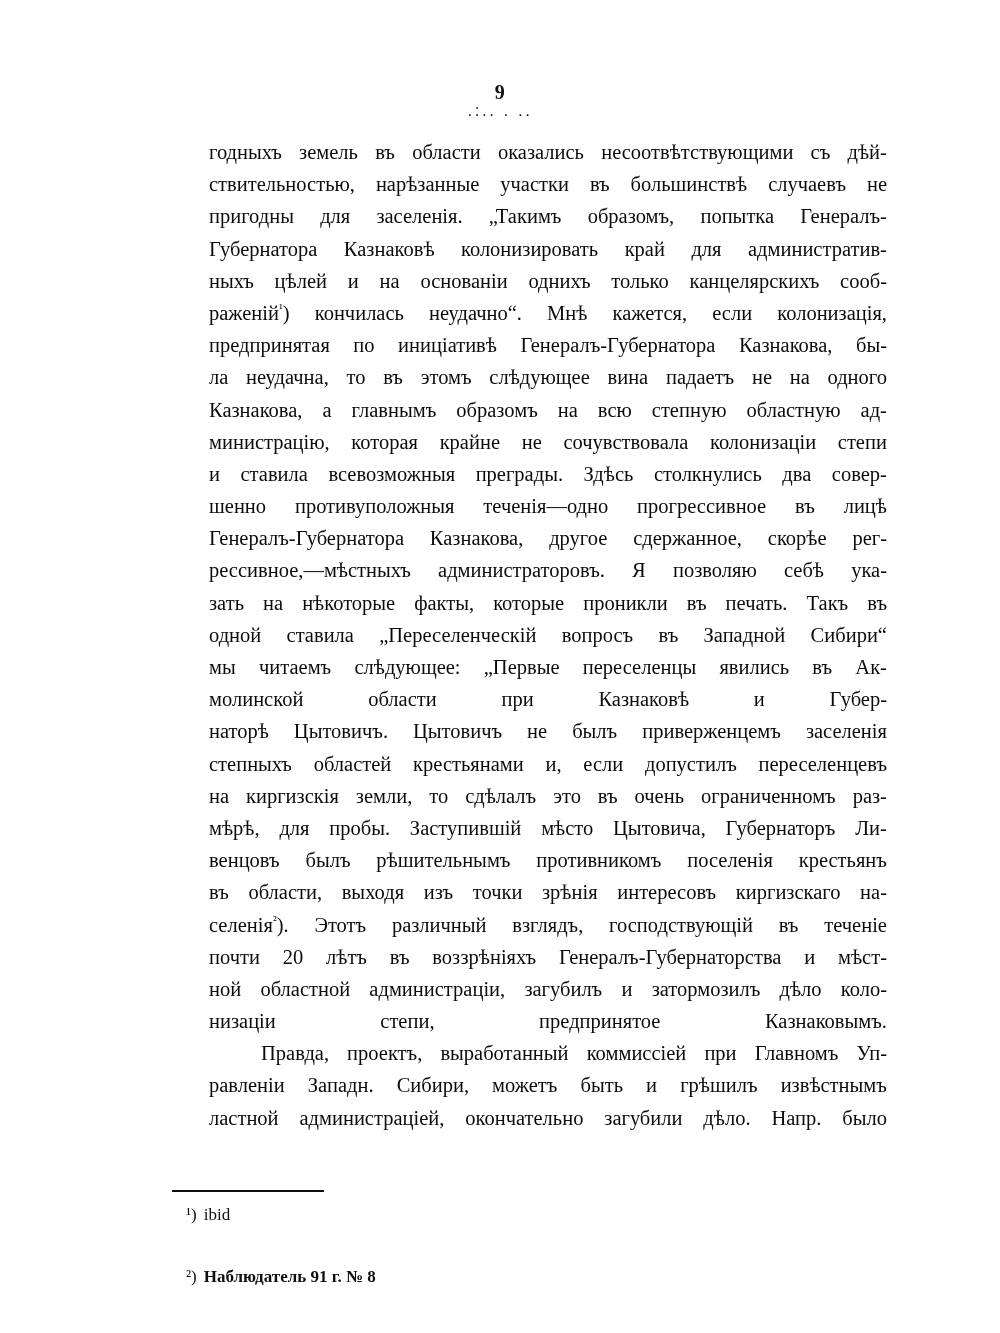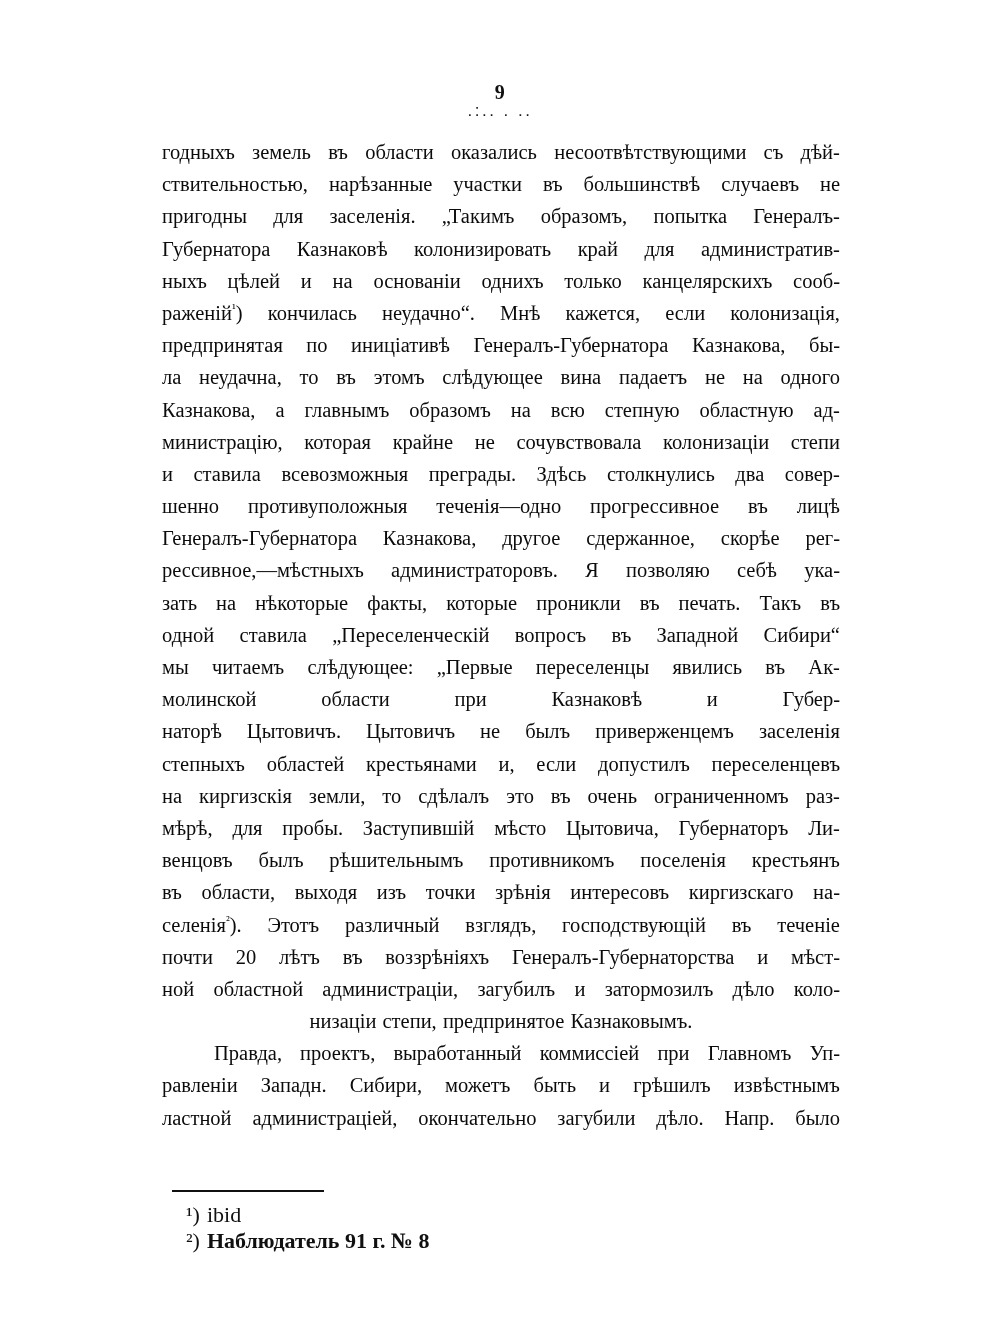--- a/index.html
+++ b/index.html
@@ -59,30 +59,31 @@
 
   .line {
     display: flex;
     width: 100%;
     height: 32.2px;
     align-items: baseline;
     font-size: 20.5px;
     line-height: 32.2px;
     white-space: pre;
     color: #0b0b0b;
+    margin-left: 47px;
   }
 
   
   .line.just {
     justify-content: space-between;
   }
 
   
   .line.flush {
-    justify-content: center;
+    justify-content: space-between;
   }
 
   .line.flush .w + .w {
     margin-left: 0.30em;
   }
 
   .w {
     display: inline-block;
   }
 
@@ -110,38 +111,39 @@
   }
 
   .footnotes {
     position: absolute;
     left: 186px;
     top: 1202px;
     width: 640px;
   }
 
   .fn-line {
-    font-size: 22px;
+    font-size: 17px;
     line-height: 26px;
     white-space: pre;
     color: #101010;
     font-family: "Liberation Serif", "DejaVu Serif", serif;
   }
 
   .fn-line .marker {
     display: inline-block;
   }
 
   .fn-line .fn-text {
     display: inline-block;
     margin-left: 7px;
   }
 
   .fn-line.bold .fn-text {
     font-weight: 700;
+    margin-top: 36px;
   }
 </style>
 </head>
 <body>
 
 <div id="page">
 
   <div class="folio-block">
     <div class="folio">9</div>
     <div class="folio-artifacts">.:.. . ..</div>

